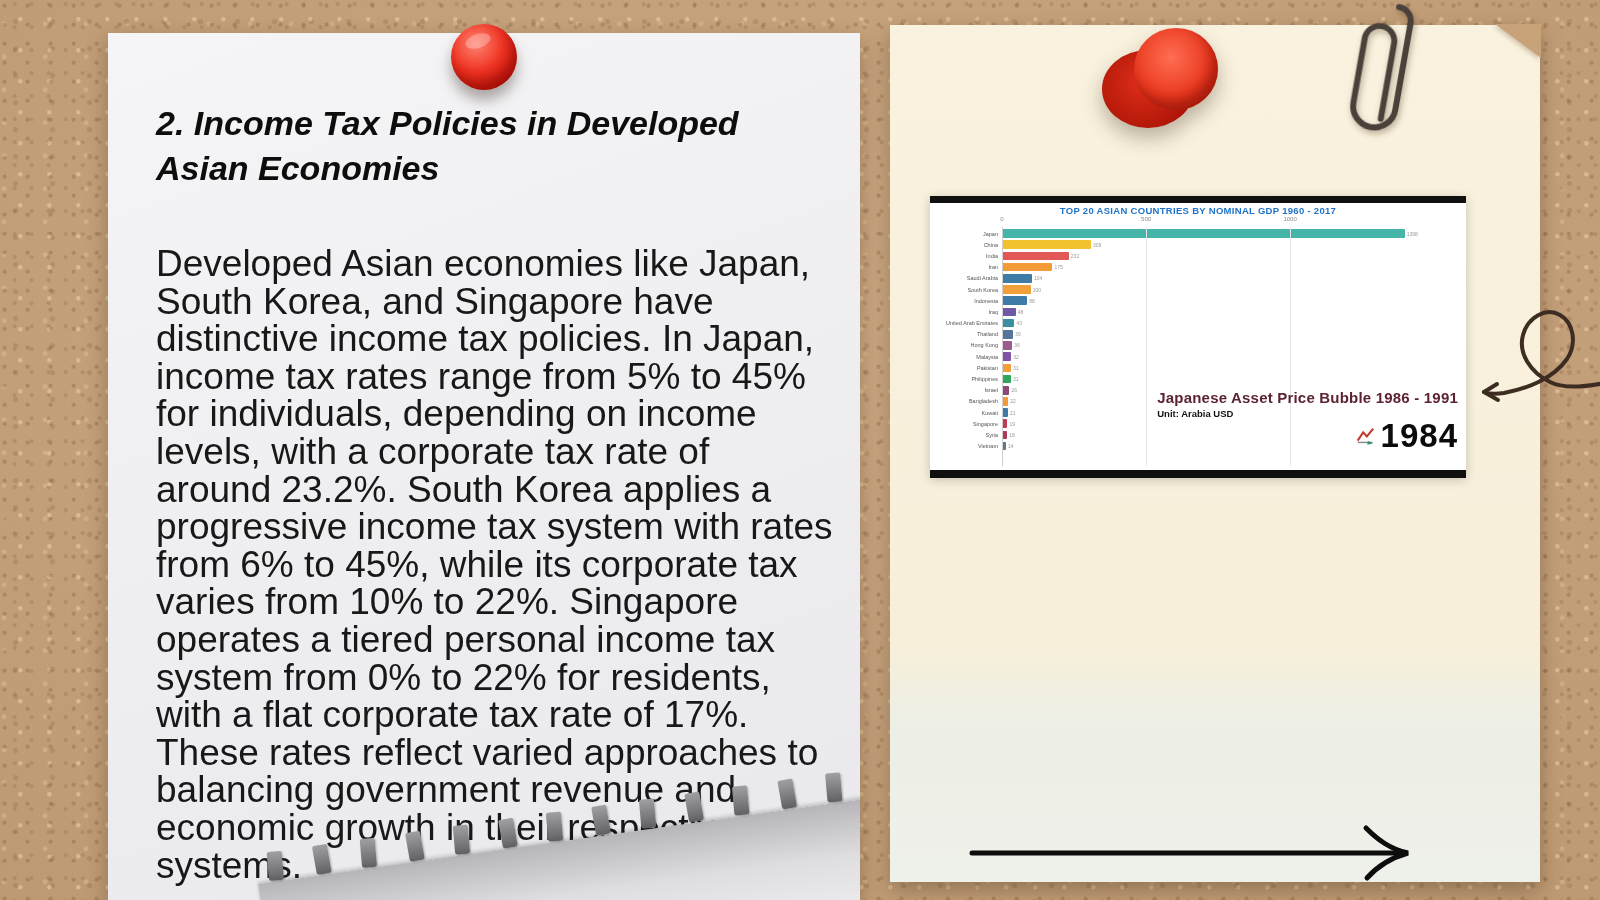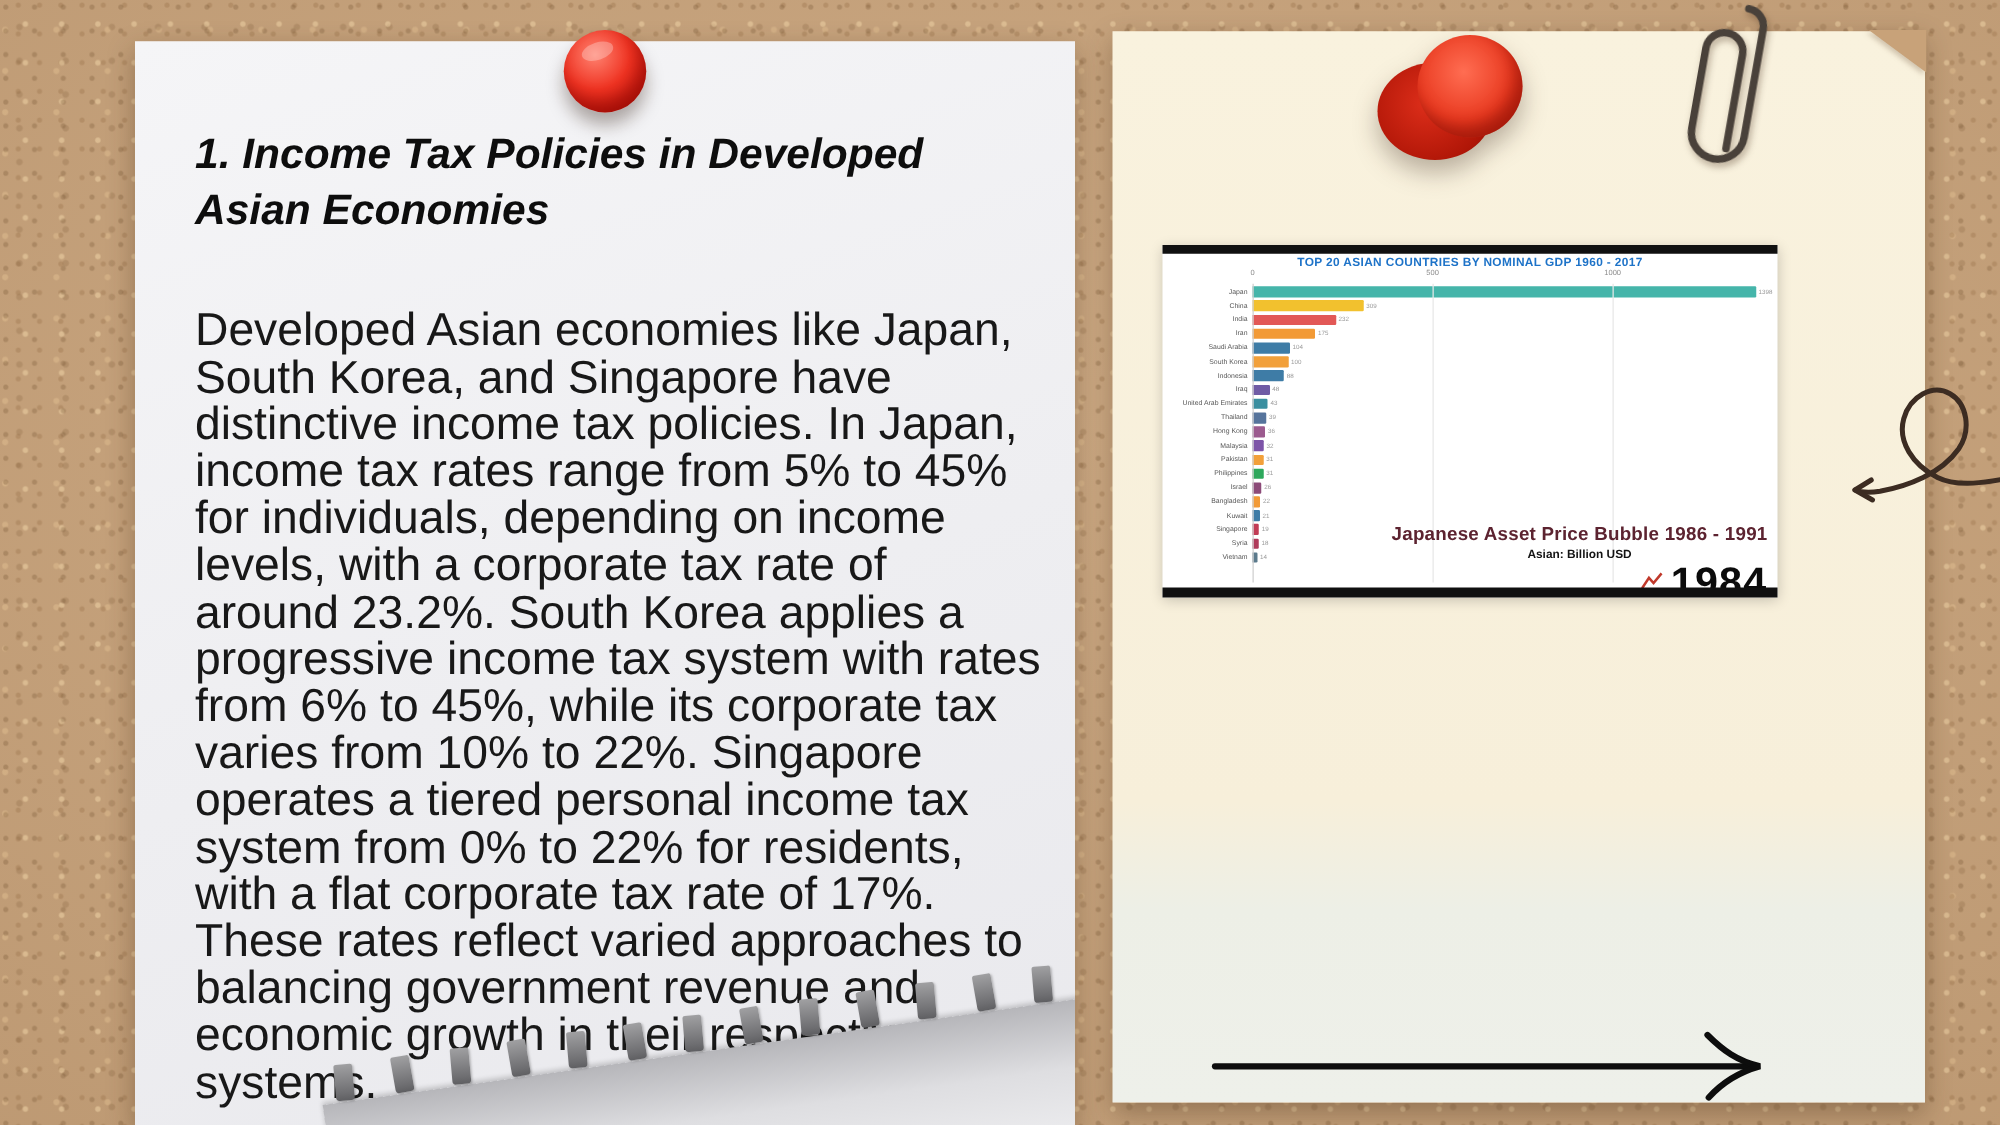--- a/index.html
+++ b/index.html
@@ -40,37 +40,37 @@
   
   .note-right{position:absolute;left:890px;top:25px;width:650px;height:857px;
     background:linear-gradient(180deg,#f9f2de 0%,#f7efda 72%,#edefe6 82%,#eef0ea 100%);
     box-shadow:0 8px 20px rgba(60,38,16,.35);}
   .corner-cut{position:absolute;top:-1px;right:-1px;width:0;height:0;
     border-top:34px solid #c8a279;border-left:46px solid transparent;
     filter:drop-shadow(-2px 2px 2px rgba(90,60,30,.25));}
 
   
   .chart-img{position:absolute;left:40px;top:171px;width:492px;height:282px;
-    background:#ffffff;box-shadow:0 2px 10px rgba(0,0,0,.2);}
+    background:#ffffff;box-shadow:0 2px 10px rgba(0,0,0,.2);padding-left:44px;}
   .cbar-top{position:absolute;top:0;left:0;right:0;height:7px;background:#101010;}
   .cbar-bot{position:absolute;bottom:0;left:0;right:0;height:8px;background:#101010;}
   .ctitle{position:absolute;top:9px;left:0;right:0;text-align:center;
     font-size:9.5px;font-weight:700;color:#1e73c8;letter-spacing:.3px;}
   .cplot{position:absolute;left:0;top:20px;right:4px;bottom:8px;}
   .cgrid{position:absolute;top:11px;bottom:4px;width:1px;background:#e7e7e7;}
   .cgrid.zero{background:#cfcfcf;}
   .ctick{position:absolute;top:0;transform:translateX(-50%);
     font-size:6px;color:#8a8a8a;}
   .crows{position:absolute;left:0;right:0;top:12px;}
   .crow{height:11.2px;display:flex;align-items:center;}
   .clabel{width:68px;text-align:right;padding-right:4px;font-size:5.5px;
     color:#555;white-space:nowrap;flex:0 0 auto;}
   .cbarr{height:8.6px;border-radius:0 1px 1px 0;flex:0 0 auto;}
   .cval{font-size:5px;color:#9a9a9a;margin-left:2px;}
-  .coverlay{position:absolute;right:8px;top:193px;text-align:center;margin-top:30px;}
+  .coverlay{position:absolute;right:8px;top:193px;text-align:left;}
   .ccaption{font-size:15px;font-weight:700;color:#5c2330;letter-spacing:.2px;}
   .cunit{font-size:9.5px;font-weight:700;color:#141414;margin-top:2px;}
   .cyear-row{display:flex;justify-content:flex-end;align-items:center;gap:5px;margin-top:0;}
   .cyear{font-size:33px;font-weight:900;color:#0b0b0b;letter-spacing:1px;line-height:1;}
 
   
   .pin-round{position:absolute;left:451px;top:24px;width:66px;height:66px;border-radius:50%;
     background:radial-gradient(circle at 38% 30%,#ff8270 0%,#ef3322 45%,#ce1c0f 75%,#a31104 100%);
     box-shadow:0 10px 14px rgba(40,20,10,.35), inset -5px -9px 12px rgba(120,0,0,.45);}
   .pin-round::after{content:"";position:absolute;left:14px;top:10px;width:26px;height:14px;
@@ -86,21 +86,21 @@
     transform:rotate(10deg);filter:drop-shadow(2px 3px 3px rgba(60,35,15,.35));}
   .squiggle{position:absolute;left:1438px;top:296px;width:175px;height:118px;}
   .arrow-long{position:absolute;left:72px;top:795px;width:470px;height:62px;}
 </style>
 </head>
 <body>
 
 <div class="corkboard"></div>
 
 <div class="note-left">
-  <div class="note-title">1. Income Tax Policies in Developed Asian Economies</div>
+  <div class="note-title">2. Income Tax Policies in Developed Asian Economies</div>
   <div class="note-body">Developed Asian economies like Japan, South Korea, and Singapore have distinctive income tax policies. In Japan, income tax rates range from 5% to 45% for individuals, depending on income levels, with a corporate tax rate of around 23.2%. South Korea applies a progressive income tax system with rates from 6% to 45%, while its corporate tax varies from 10% to 22%. Singapore operates a tiered personal income tax system from 0% to 22% for residents, with a flat corporate tax rate of 17%. These rates reflect varied approaches to balancing government revenue and economic growth in their respective systems.</div>
   <div class="torn">
     <div class="stub-row">
         <div class="stub"></div>
         <div class="stub"></div>
         <div class="stub"></div>
         <div class="stub"></div>
         <div class="stub"></div>
         <div class="stub"></div>
         <div class="stub"></div>
@@ -226,21 +226,21 @@
         </div>
     <div class="cgrid zero" style="left: 72px;"></div>
         <span class="ctick" style="left: 72px;">0</span>
         <div class="cgrid" style="left: 216.056px;"></div>
         <span class="ctick" style="left: 216.056px;">500</span>
         <div class="cgrid" style="left: 360.112px;"></div>
         <span class="ctick" style="left: 360.112px;">1000</span>
       </div>
     <div class="coverlay">
       <div class="ccaption">Japanese Asset Price Bubble 1986 - 1991</div>
-      <div class="cunit">Asian: Billion USD</div>
+      <div class="cunit">Unit: Arabia USD</div>
       <div class="cyear-row">
         <svg class="clogo" width="22" height="22" viewBox="0 0 24 24">
           <path d="M4 19 h16" stroke="#8a8a8a" stroke-width="1.6" fill="none"></path>
           <path d="M4 17 L10 8 L14 12.5 L21 4" stroke="#c0392b" stroke-width="2.2" fill="none"></path>
           <path d="M15 17.5 l6 2.5 l-6.5 1.5 z" fill="#2e8b74"></path>
         </svg>
         <div class="cyear">1984</div>
       </div>
     </div>
     <div class="cbar-bot"></div>

